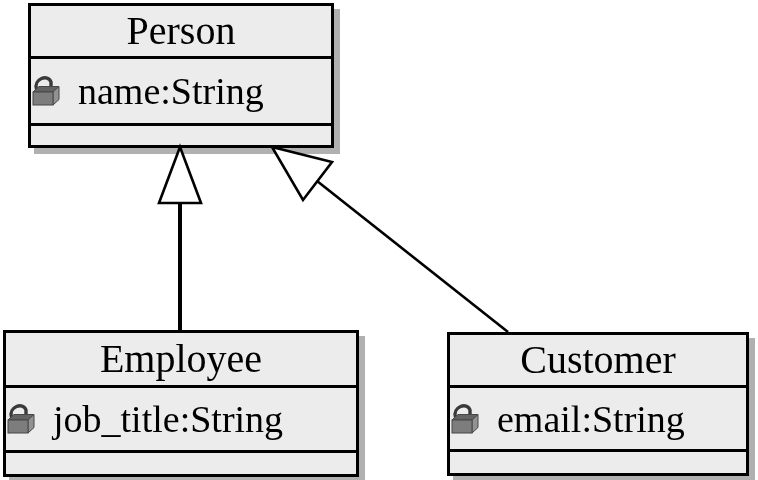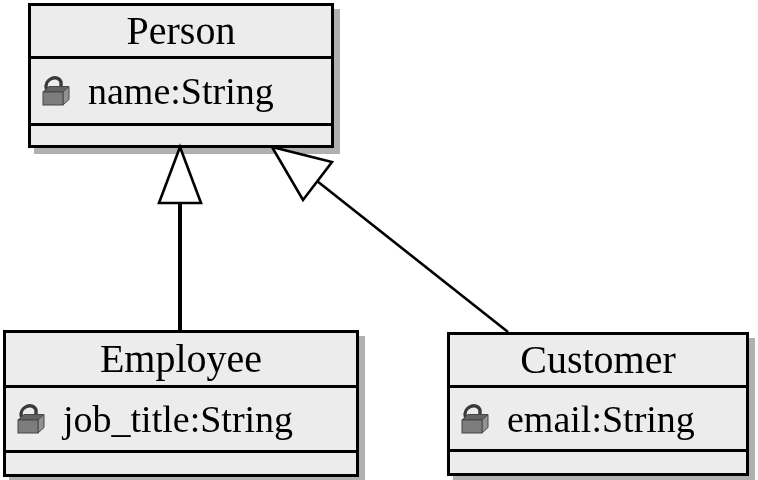--- a/index.html
+++ b/index.html
@@ -35,21 +35,20 @@
     align-items: center;
     justify-content: center;
     font-size: 40px;
     line-height: 1;
     flex: 0 0 auto;
   }
   .c-attrs {
     border-bottom: 3px solid #000;
     display: flex;
     align-items: center;
-    padding-left: 10px;
     flex: 1 1 auto;
     font-size: 38px;
     line-height: 1;
     white-space: nowrap;
   }
   .attr-row { display: flex; align-items: center; gap: 13px; }
   .lock-icon { flex: 0 0 auto; display: block; }
   .c-ops { flex: 0 0 auto; }
 
   

